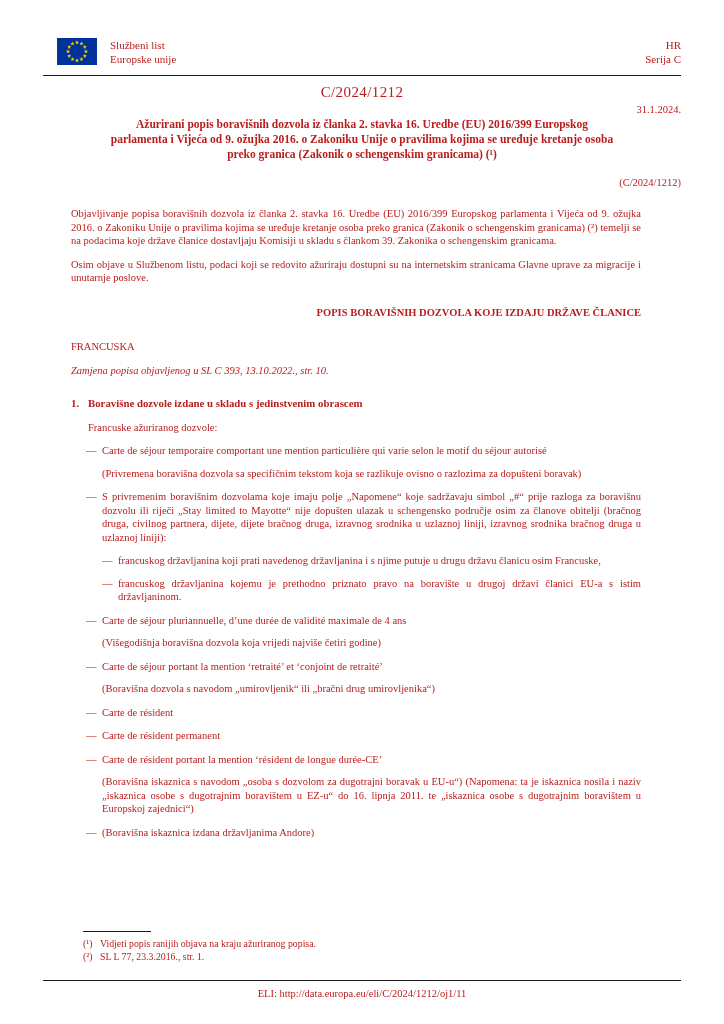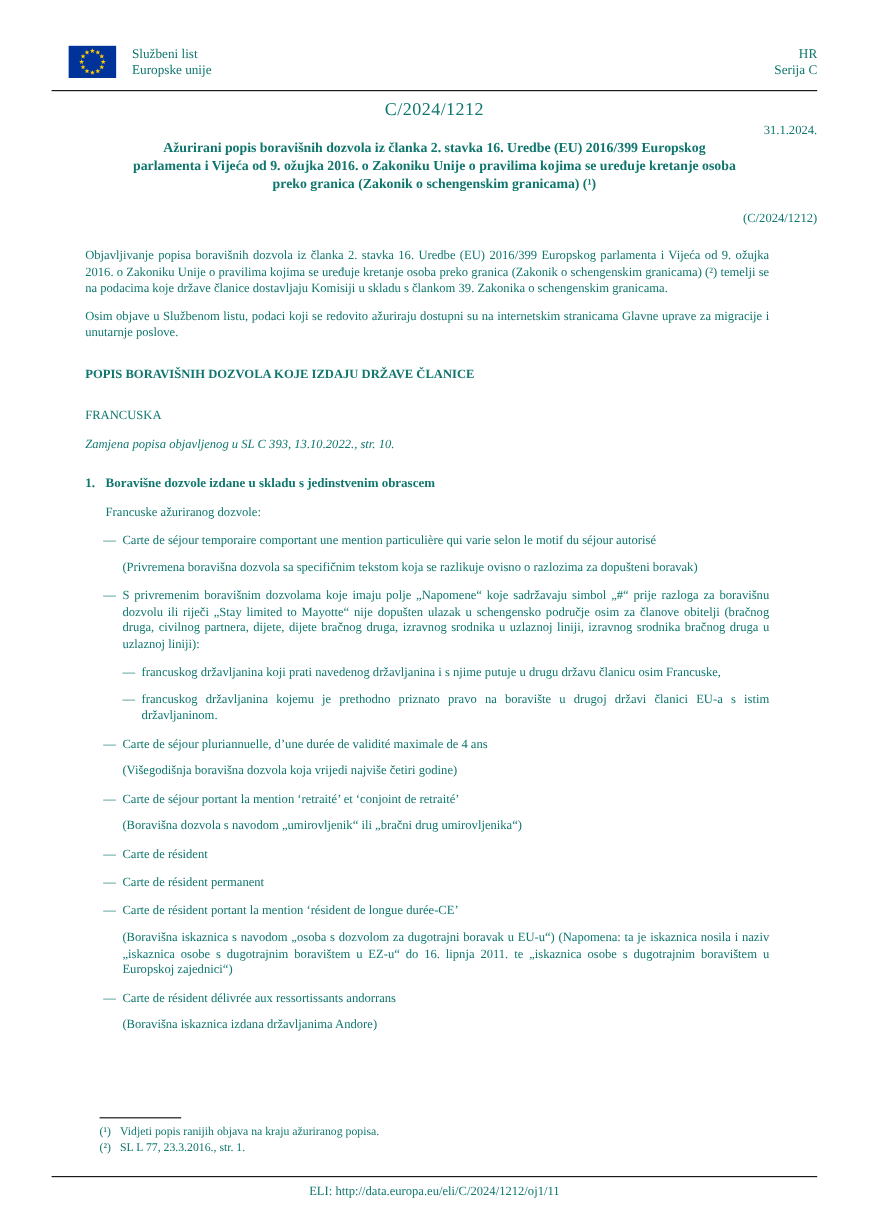--- a/index.html
+++ b/index.html
@@ -1,18 +1,18 @@
 <!DOCTYPE html>
 <html><head>
 <meta charset="utf-8">
 <style>
   html, body { margin:0; padding:0; background:#ffffff; }
   .page {
     width:724px; height:1024px; background:#ffffff; position:relative;
-    font-family:"Liberation Serif","DejaVu Serif",serif; color:#0f766e;
+    font-family:"Liberation Serif","DejaVu Serif",serif; color:#b91c1c;
     overflow:hidden; margin:0 auto;
   }
   .content { padding:38px 43px 0 43px; }
 
   
   .masthead { display:flex; justify-content:space-between; align-items:flex-start; }
   .masthead-left { display:flex; gap:13px; align-items:flex-start; margin-left:14px; }
   .eu-flag { display:block; }
   .pub-title { font-size:11px; line-height:14px; padding-top:0; }
   .masthead-right { text-align:right; font-size:11px; line-height:14px; }
@@ -24,21 +24,21 @@
   .date { position:absolute; right:0; top:20px; font-size:10.5px;margin-left:20px; }
 
   
   .title { margin:13px auto 0 auto; max-width:505px; text-align:center;
            font-size:11.5px; font-weight:bold; line-height:15px; }
   .doc-ref { text-align:right; font-size:10.5px; margin-top:15px; }
 
   
   .body-block { margin:19px 40px 0 28px; font-size:10.5px; line-height:13.5px; }
   .para { text-align:justify; margin:0 0 10px 0; }
-  .section-heading { text-align:left; font-weight:bold; font-size:10.5px; margin:21px 0 0 0; }
+  .section-heading { text-align:right; font-weight:bold; font-size:10.5px; margin:21px 0 0 0; }
   .country { margin-top:21px; }
   .replacement { margin-top:10px; font-style:italic; }
 
   .sec1 { display:flex; margin-top:20px; font-weight:bold; font-size:10.8px; }
   .sec1-num { width:17px; flex-shrink:0; }
   .list-intro { margin:10px 0 0 17px; }
 
   .item { display:flex; margin:10px 0 0 15px; }
   .subitem { display:flex; margin-top:10px; }
   .dash { width:16px; flex-shrink:0; }
@@ -184,21 +184,20 @@
           <span class="dash">—</span>
           <div class="item-body">
             <p>Carte de résident portant la mention ‘résident de longue durée-CE’</p>
             <p>(Boravišna iskaznica s navodom „osoba s dozvolom za dugotrajni boravak u EU-u“) (Napomena: ta je iskaznica nosila i naziv „iskaznica osobe s dugotrajnim boravištem u EZ-u“ do 16. lipnja 2011. te „iskaznica osobe s dugotrajnim boravištem u Europskoj zajednici“)</p>
           </div>
         </div>
 
         <div class="item">
           <span class="dash">—</span>
           <div class="item-body">
-            <p>Carte de résident délivrée aux ressortissants andorrans</p>
             <p>(Boravišna iskaznica izdana državljanima Andore)</p>
           </div>
         </div>
       </div>
     </main>
   </div>
 
   <div class="footnotes">
     <div class="fn-rule"></div>
     <div class="fn">

